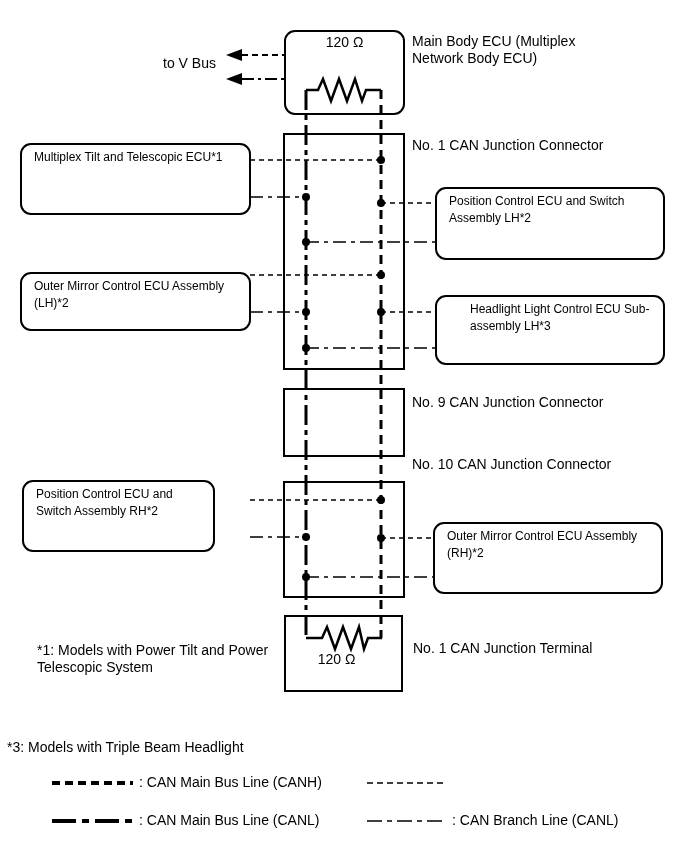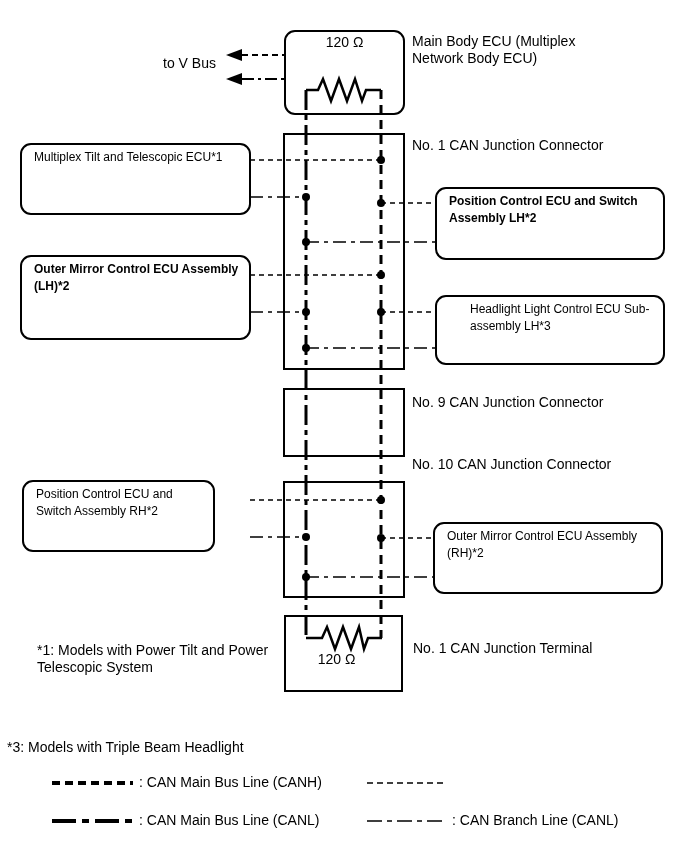--- a/index.html
+++ b/index.html
@@ -96,27 +96,27 @@
   <div class="box rounded" style="left:284px; top:30px; width:121px; height:85px;"></div>
 
   <div class="box" style="left:283px; top:133px; width:122px; height:237px;"></div>
   <div class="box" style="left:283px; top:388px; width:122px; height:69px;"></div>
   <div class="box" style="left:283px; top:481px; width:122px; height:117px;"></div>
   <div class="box" style="left:284px; top:615px; width:119px; height:77px;"></div>
 
   <div class="box rounded ecu-text" style="left:20px; top:143px; width:231px; height:72px;">
     <span>Multiplex Tilt and Telescopic ECU*1</span>
   </div>
-  <div class="box rounded ecu-text" style="left:20px; top:255px; width:231px; height:85px;font-weight:bold;">
+  <div class="box rounded ecu-text" style="left:20px; top:272px; width:231px; height:59px;">
     <span>Outer Mirror Control ECU Assembly (LH)*2</span>
   </div>
   <div class="box rounded ecu-text" style="left:22px; top:480px; width:193px; height:72px;">
     <span>Position Control ECU and Switch Assembly RH*2</span>
   </div>
-  <div class="box rounded ecu-text" style="left:435px; top:187px; width:230px; height:73px;font-weight:bold;">
+  <div class="box rounded ecu-text" style="left:435px; top:187px; width:230px; height:73px;">
     <span>Position Control ECU and Switch Assembly LH*2</span>
   </div>
   <div class="box rounded ecu-text indent-lg" style="left:435px; top:295px; width:230px; height:70px;">
     <span>Headlight Light Control ECU Sub-assembly LH*3</span>
   </div>
   <div class="box rounded ecu-text" style="left:433px; top:522px; width:230px; height:72px;">
     <span>Outer Mirror Control ECU Assembly (RH)*2</span>
   </div>
 
   <div class="lbl center" style="left:284px; top:34px; width:121px;">120 Ω</div>

